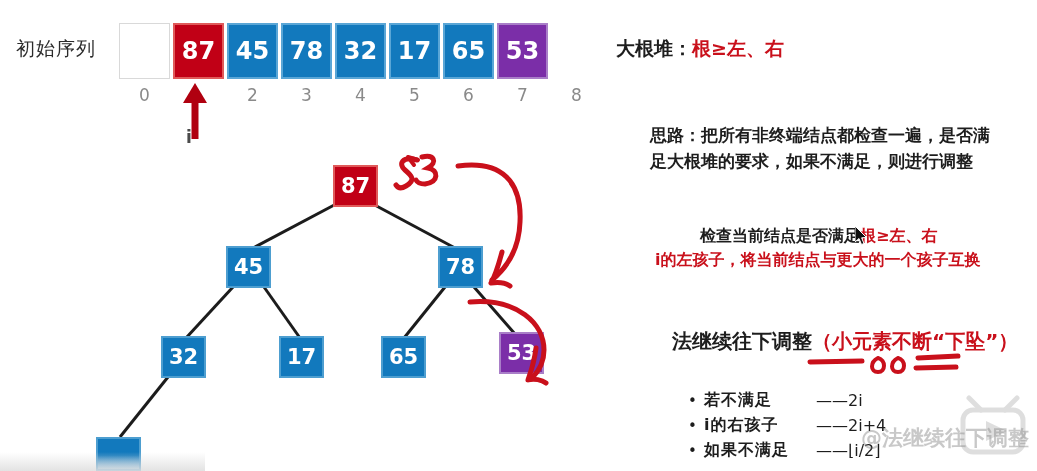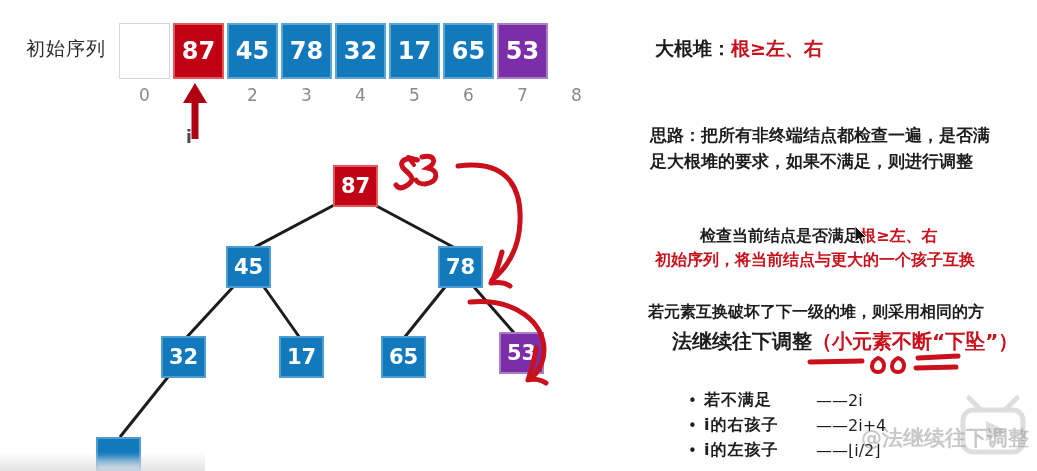--- a/index.html
+++ b/index.html
@@ -6,21 +6,21 @@
   body{
     width:1037px;height:471px;
     background:#ffffff;
     font-family:"DejaVu Sans","Liberation Sans",sans-serif;
     overflow:hidden;position:relative;
   }
   #stage{position:absolute;left:0;top:0;width:1037px;height:471px;background:#fff;}
 
   
   .seq-label{
-    position:absolute;left:26px;top:36px;
+    position:absolute;left:16px;top:36px;
     font-size:19px;color:#2b2b2b;letter-spacing:1px;
     white-space:nowrap;
   }
   .array-wrap{position:absolute;left:119px;top:23px;}
   .array-row{display:flex;align-items:flex-start;}
   .cell{
     width:51px;height:56px;margin-right:3px;
     box-sizing:border-box;
     display:flex;align-items:center;justify-content:center;
     font-size:24px;font-weight:bold;color:#ffffff;
@@ -60,21 +60,21 @@
     height:34px;
     background:linear-gradient(180deg,#1279bd 0%, #1279bd 55%, rgba(18,121,189,.45) 100%);
     border-color:#4d9ed0;color:transparent;
   }
 
   
   .rt{position:absolute;color:#1d1d1d;white-space:nowrap;}
   .r-black{color:#1d1d1d;}
   .r-red{color:#c9101b;}
 
-  #t-heap   {left:655px;top:36px;font-size:19px;font-weight:bold;}
+  #t-heap   {left:616px;top:36px;font-size:19px;font-weight:bold;}
   #t-idea1  {left:650px;top:124px;font-size:17px;font-weight:bold;}
   #t-idea2  {left:650px;top:150px;font-size:17px;font-weight:bold;text-align:right;}
   #t-chk1   {left:700px;top:226px;font-size:16px;font-weight:bold;text-align:center;}
   #t-chk2   {left:655px;top:250px;font-size:16px;font-weight:bold;}
   #t-adj1   {left:648px;top:302px;font-size:16px;font-weight:bold;}
   #t-adj2   {left:672px;top:328px;font-size:20px;font-weight:bold;}
 
   .bullets{position:absolute;left:688px;top:388px;}
   .blt{display:flex;align-items:center;height:25px;font-size:16px;color:#1d1d1d;}
   .blt .dot{width:16px;font-size:15px;color:#1d1d1d;}
@@ -169,23 +169,22 @@
   <div class="rt" id="t-heap">
     <span class="r-black">大根堆：</span><span class="r-red">根≥左、右</span>
   </div>
 
   <div class="rt" id="t-idea1">思路：把所有非终端结点都检查一遍，是否满</div>
   <div class="rt" id="t-idea2">足大根堆的要求，如果不满足，则进行调整</div>
 
   <div class="rt" id="t-chk1">
     <span class="r-black">检查当前结点是否满足</span><span class="r-red">根≥左、右</span>
   </div>
-  <div class="rt r-red" id="t-chk2">初始序列，将当前结点与更大的一个孩子互换</div>
-
-  <div class="rt" id="t-adj1">若元素互换破坏了下一级的堆，则采用相同的方</div>
+  <div class="rt r-red" id="t-chk2">i的左孩子，将当前结点与更大的一个孩子互换</div>
+
   <div class="rt" id="t-adj2">
     <span class="r-black">法继续往下调整</span><span class="r-red">（小元素不断“下坠”）</span>
   </div>
 
   <svg style="position:absolute;left:806px;top:350px;width:160px;height:30px;" viewBox="0 0 160 30" xmlns="http://www.w3.org/2000/svg">
     <path d="M4 12 L56 11" stroke="#c9101b" stroke-width="5" stroke-linecap="round"></path>
     <path d="M72 8 C64 12, 64 22, 72 22 C80 22, 80 10, 72 8 Z" stroke="#c9101b" stroke-width="4" fill="none"></path>
     <path d="M92 8 C84 12, 84 22, 92 22 C100 22, 100 10, 92 8 Z" stroke="#c9101b" stroke-width="4" fill="none"></path>
     <path d="M112 8 L152 6" stroke="#c9101b" stroke-width="5" stroke-linecap="round"></path>
     <path d="M110 18 L150 17" stroke="#c9101b" stroke-width="5" stroke-linecap="round"></path>
@@ -197,21 +196,21 @@
         <span class="nm">若不满足</span>
         <span class="fm">——2i</span>
       </div>
       <div class="blt">
         <span class="dot">•</span>
         <span class="nm">i的右孩子</span>
         <span class="fm">——2i+4</span>
       </div>
       <div class="blt">
         <span class="dot">•</span>
-        <span class="nm">i的左孩子</span>
+        <span class="nm">如果不满足</span>
         <span class="fm">——⌊i/2⌋</span>
       </div>
     </div>
 
   <div id="wm">@法继续往下调整</div>
   <svg id="wm-logo" width="76" height="66" viewBox="0 0 76 66" xmlns="http://www.w3.org/2000/svg">
     <path d="M14 6 L26 18 M62 6 L50 18" stroke="#8d8d8d" stroke-width="5" fill="none" stroke-linecap="round"></path>
     <rect x="8" y="18" width="60" height="42" rx="10" ry="10" stroke="#8d8d8d" stroke-width="5" fill="none"></rect>
     <polygon points="31,29 52,39 31,49" fill="#8d8d8d"></polygon>
   </svg>

